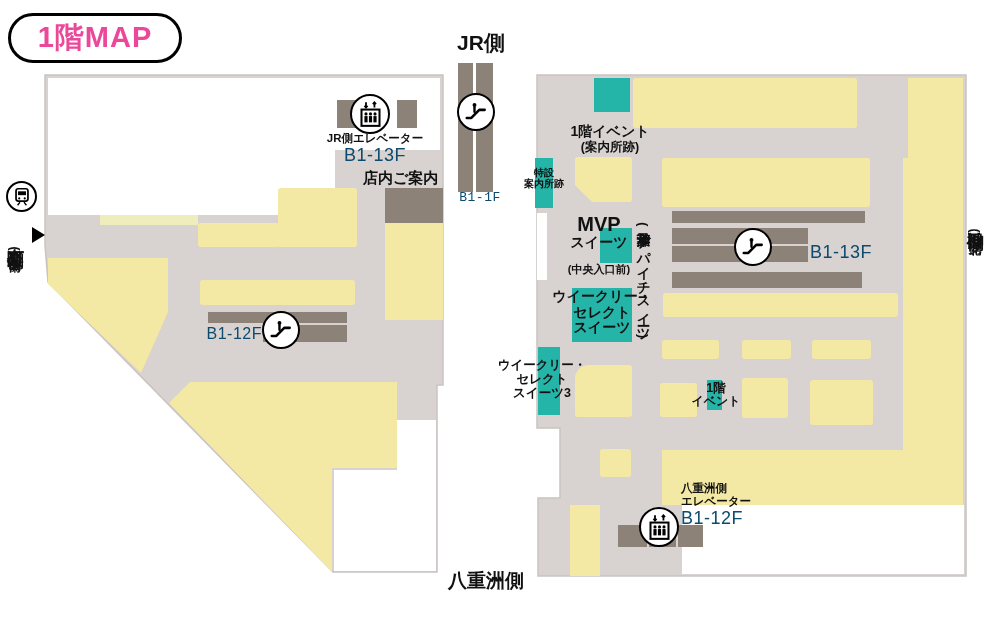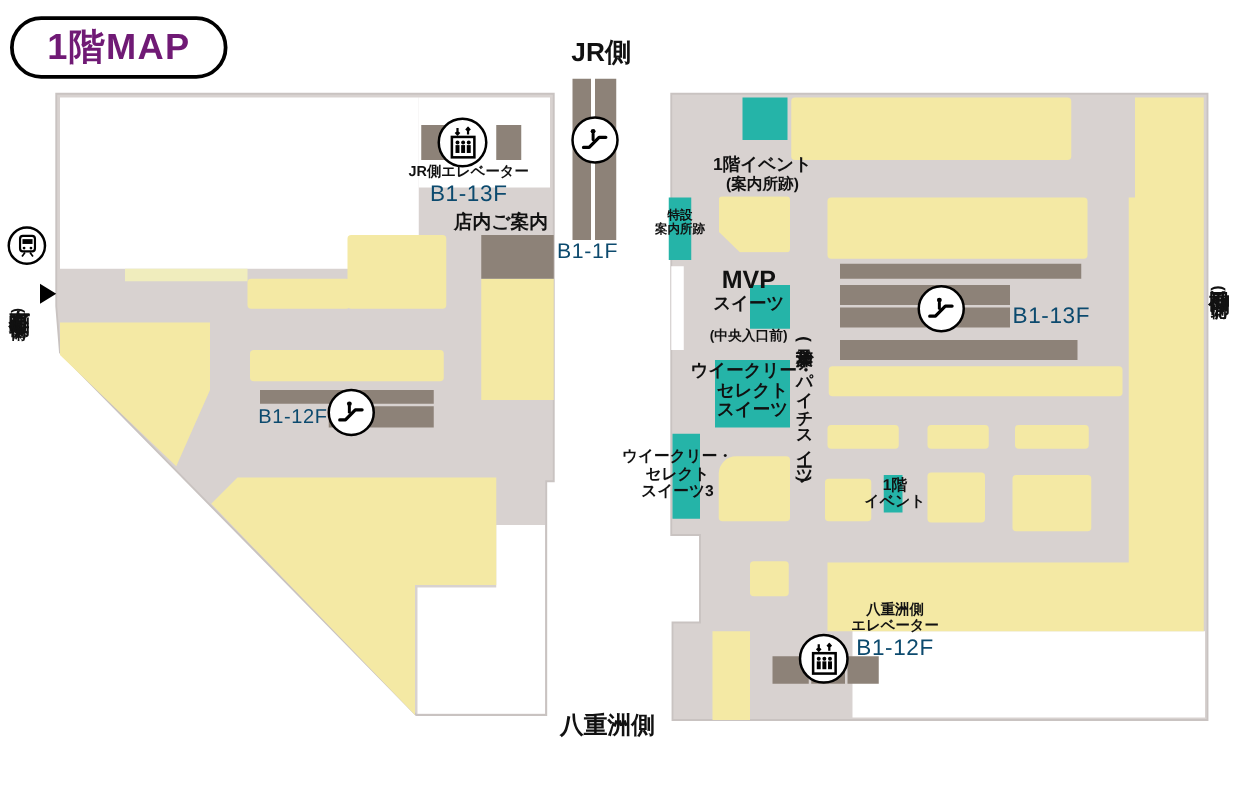--- a/index.html
+++ b/index.html
@@ -6,27 +6,27 @@
   #stage{position:relative;width:1000px;height:630px;background:#fff;overflow:hidden;
          font-family:"Liberation Sans","DejaVu Sans",sans-serif;}
   .abs{position:absolute;}
   svg.layer{position:absolute;left:0;top:0;z-index:0;}
   .yellow{position:absolute;background:#f4e9a4;border-radius:3px;z-index:1;}
   .pale{position:absolute;background:#f0edbd;z-index:1;}
   .bar{position:absolute;background:#8d8278;z-index:2;}
   .teal{position:absolute;background:#25b4a8;z-index:3;}
   .circle{position:absolute;background:#fff;border:2.5px solid #000;border-radius:50%;
           box-sizing:border-box;display:flex;align-items:center;justify-content:center;z-index:5;}
-  .txt{position:absolute;color:#111;font-weight:bold;line-height:1.12;white-space:nowrap;z-index:6;text-align:center;}
+  .txt{position:absolute;color:#111;font-weight:bold;line-height:1.12;white-space:nowrap;z-index:6;}
   .ctr{text-align:center;}
   .num{font-weight:400;color:#0c4a6e;letter-spacing:0.5px;}
   .vert{writing-mode:vertical-rl;}
   .badge{position:absolute;left:8px;top:13px;width:174px;height:50px;background:#fff;
          border:3.5px solid #000;border-radius:27px;display:flex;align-items:center;justify-content:center;
-         font-size:29px;font-weight:bold;color:#701a75;z-index:8;box-sizing:border-box;letter-spacing:1px;}
+         font-size:29px;font-weight:bold;color:#ec4899;z-index:8;box-sizing:border-box;letter-spacing:1px;}
   .arrow{position:absolute;left:32px;top:227px;width:0;height:0;border-top:8px solid transparent;
          border-bottom:8px solid transparent;border-left:13px solid #000;z-index:6;}
 </style>
 </head>
 <body>
 
 <div id="stage">
 
   <svg class="layer" width="1000" height="630" viewBox="0 0 1000 630">
     <polygon points="45,75 443,75 443,385 437,385 437,572 333,572 48,282 45,245" fill="#d8d2d0" stroke="#c9c3c1" stroke-width="1.5"></polygon>
@@ -81,21 +81,21 @@
   <div class="txt" style="left:363px;top:170px;font-size:15px;">店内ご案内</div>
 
   <div class="abs" style="left:458px;top:63px;width:35px;height:129px;z-index:2;background:linear-gradient(to right,#8d8278 0,#8d8278 15px,#fff 15px,#fff 18px,#8d8278 18px,#8d8278 35px);"></div>
   <div class="circle" style="left:457px;top:93px;width:38px;height:38px;">
     <svg width="26" height="26" viewBox="0 0 24 24">
         <path d="M3.5 17.5 h4.2 L15 10 h5" fill="none" stroke="#000" stroke-width="2.4" stroke-linecap="round" stroke-linejoin="round"></path>
         <circle cx="10.6" cy="5.6" r="1.8" fill="#000"></circle>
         <path d="M10.6 7.6 v4.2" stroke="#000" stroke-width="2.2" stroke-linecap="round"></path>
       </svg>
   </div>
-  <div class="txt num ctr" style="left:420px;top:191px;width:100px;font-size:17px;">B1-1F</div>
+  <div class="txt num ctr" style="left:430px;top:191px;width:100px;font-size:13px;font-family:Liberation Mono, monospace;">B1-1F</div>
   <div class="txt ctr" style="left:426px;top:31px;width:110px;font-size:21px;">JR側</div>
 
   <div class="yellow" style="left:633px;top:78px;width:224px;height:50px;"></div>
   <div class="yellow" style="left:662px;top:158px;width:208px;height:49px;"></div>
   <div class="yellow" style="left:575px;top:157px;width:57px;height:45px;clip-path:polygon(0 0,100% 0,100% 100%,30% 100%,0 63%);"></div>
   <div class="yellow" style="left:663px;top:293px;width:235px;height:24px;"></div>
   <div class="yellow" style="left:662px;top:340px;width:57px;height:19px;"></div>
   <div class="yellow" style="left:742px;top:340px;width:49px;height:19px;"></div>
   <div class="yellow" style="left:812px;top:340px;width:59px;height:19px;"></div>
   <div class="yellow" style="left:660px;top:383px;width:37px;height:34px;"></div>

